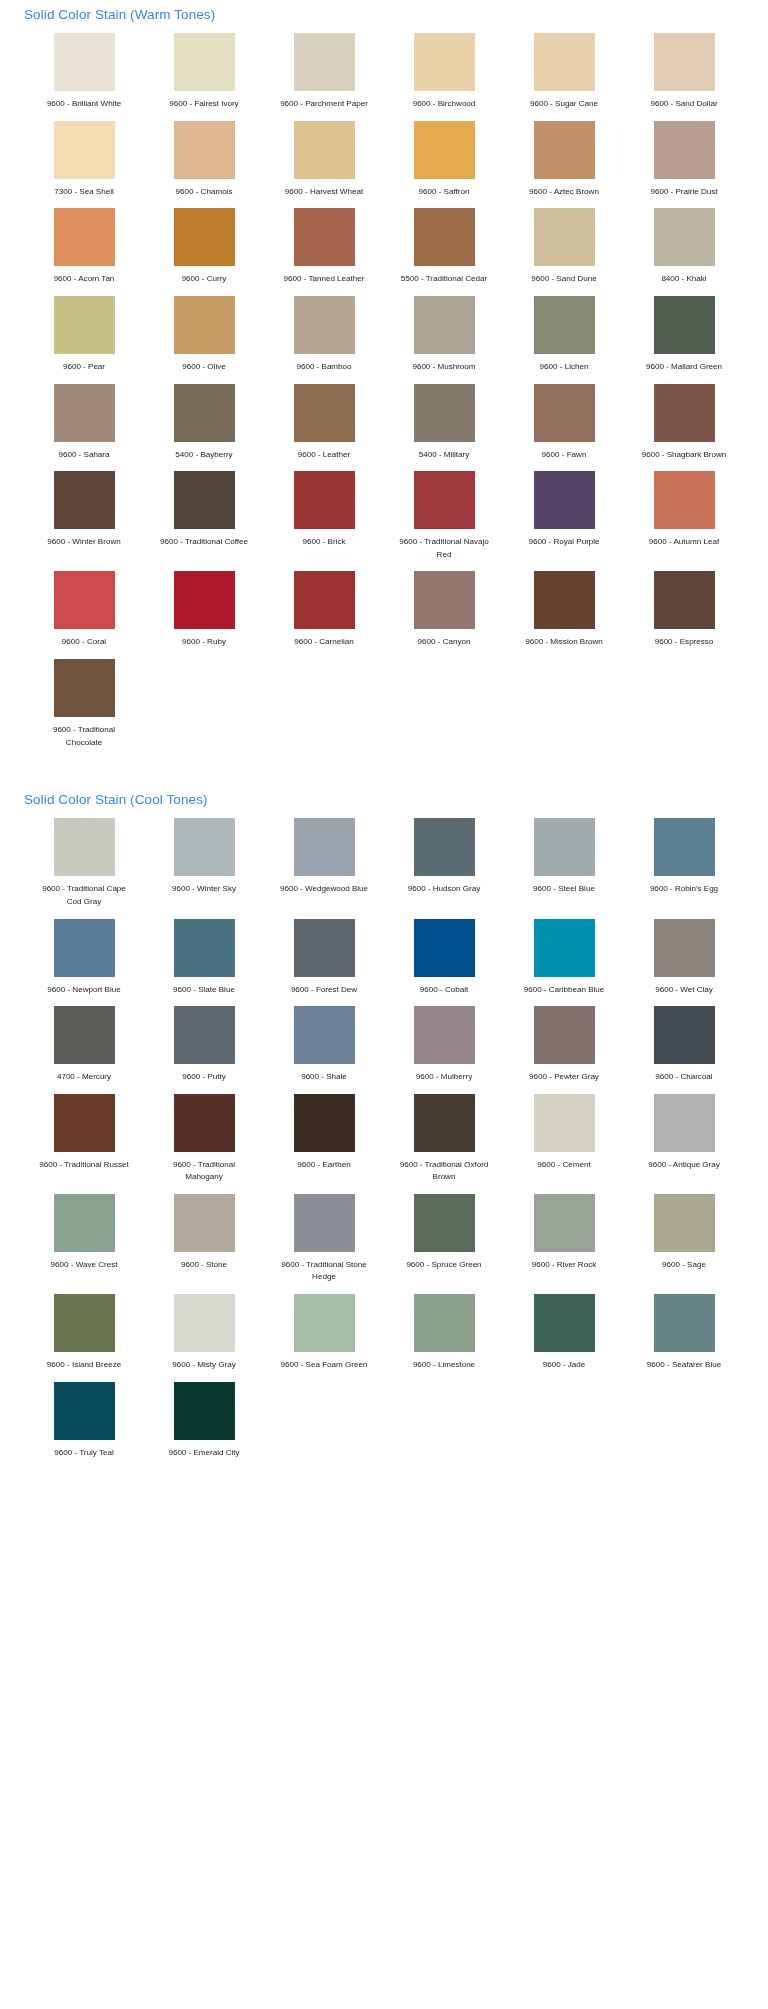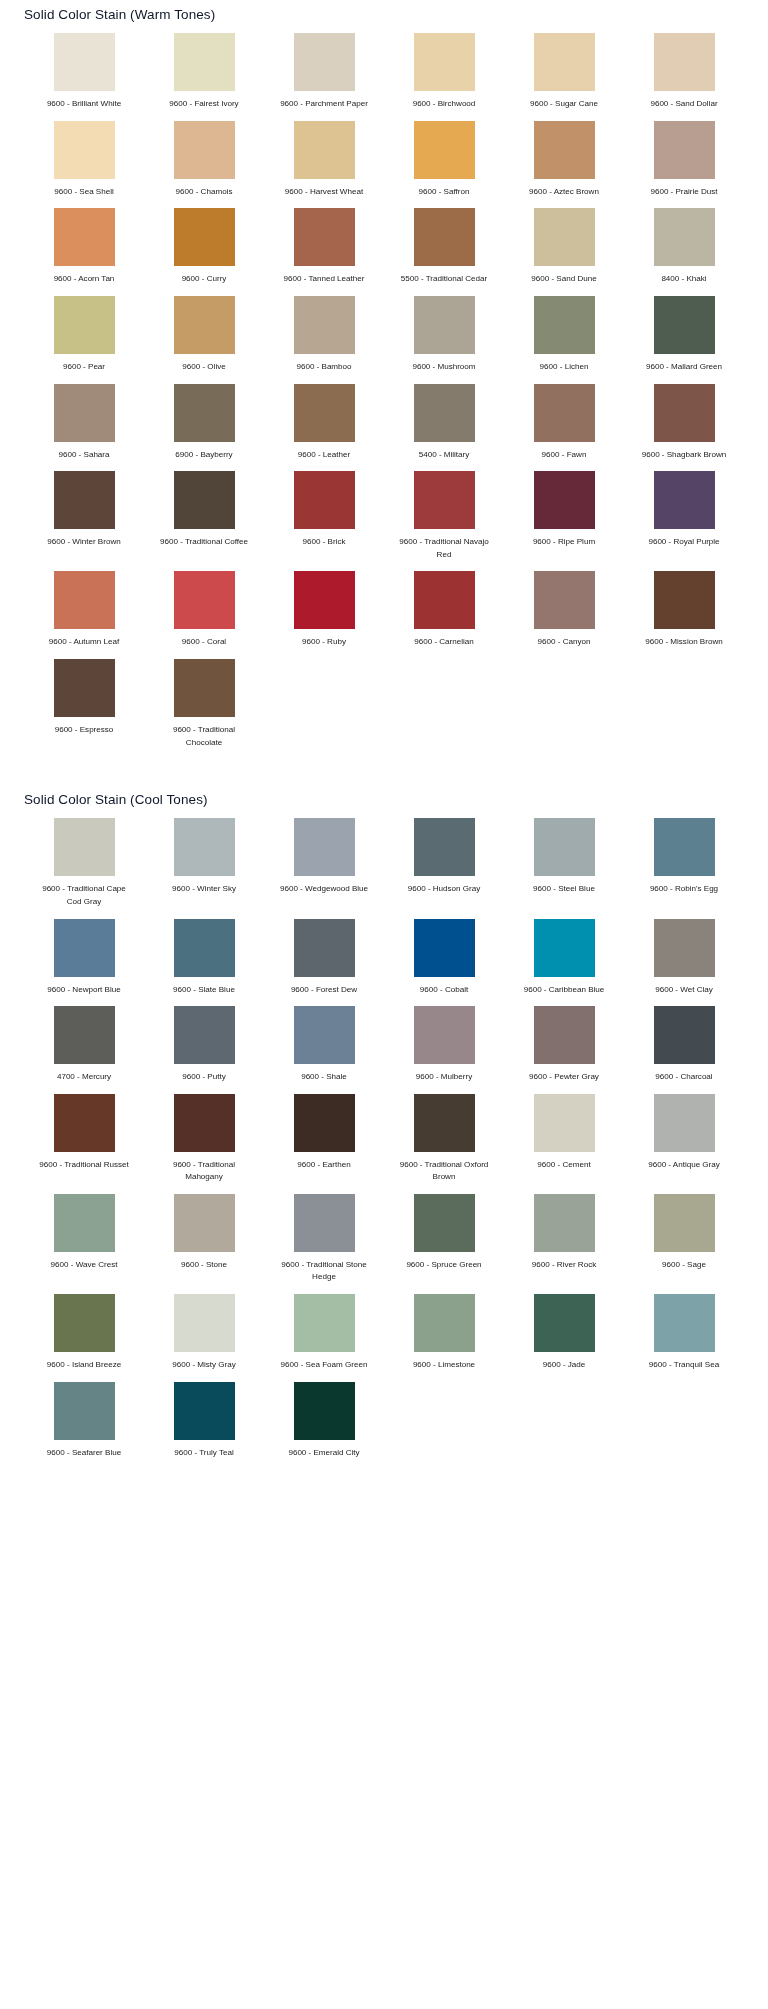--- a/index.html
+++ b/index.html
@@ -18,21 +18,21 @@
   .page {
     width: 768px;
     padding: 0;
   }
   .section {
     width: 768px;
   }
   .section-header {
     font-size: 13.5px;
     font-weight: 400;
-    color: #0f172a;
+    color: #3b82f6;
     padding-left: 24px;
     padding-top: 7px;
     padding-bottom: 10px;
     letter-spacing: 0.1px;
     line-height: 1.2;
   }
   .swatch-grid {
     display: grid;
     grid-template-columns: repeat(6, 1fr);
     width: 768px;
@@ -90,21 +90,21 @@
         <div class="swatch-cell">
           <div class="swatch-chip" style="background-color: rgb(231, 209, 173);"></div>
           <div class="swatch-label">9600 - Sugar Cane</div>
         </div>
         <div class="swatch-cell">
           <div class="swatch-chip" style="background-color: rgb(224, 205, 180);"></div>
           <div class="swatch-label">9600 - Sand Dollar</div>
         </div>
         <div class="swatch-cell">
           <div class="swatch-chip" style="background-color: rgb(243, 219, 179);"></div>
-          <div class="swatch-label">9600 - Sea Shell</div>
+          <div class="swatch-label">7300 - Sea Shell</div>
         </div>
         <div class="swatch-cell">
           <div class="swatch-chip" style="background-color: rgb(220, 183, 146);"></div>
           <div class="swatch-label">9600 - Chamois</div>
         </div>
         <div class="swatch-cell">
           <div class="swatch-chip" style="background-color: rgb(221, 194, 146);"></div>
           <div class="swatch-label">9600 - Harvest Wheat</div>
         </div>
         <div class="swatch-cell">
@@ -166,21 +166,21 @@
         <div class="swatch-cell">
           <div class="swatch-chip" style="background-color: rgb(78, 93, 80);"></div>
           <div class="swatch-label">9600 - Mallard Green</div>
         </div>
         <div class="swatch-cell">
           <div class="swatch-chip" style="background-color: rgb(160, 138, 121);"></div>
           <div class="swatch-label">9600 - Sahara</div>
         </div>
         <div class="swatch-cell">
           <div class="swatch-chip" style="background-color: rgb(120, 108, 88);"></div>
-          <div class="swatch-label">6900 - Bayberry</div>
+          <div class="swatch-label">5400 - Bayberry</div>
         </div>
         <div class="swatch-cell">
           <div class="swatch-chip" style="background-color: rgb(139, 108, 81);"></div>
           <div class="swatch-label">9600 - Leather</div>
         </div>
         <div class="swatch-cell">
           <div class="swatch-chip" style="background-color: rgb(133, 123, 108);"></div>
           <div class="swatch-label">5400 - Military</div>
         </div>
         <div class="swatch-cell">
@@ -199,24 +199,20 @@
           <div class="swatch-chip" style="background-color: rgb(81, 69, 58);"></div>
           <div class="swatch-label">9600 - Traditional Coffee</div>
         </div>
         <div class="swatch-cell">
           <div class="swatch-chip" style="background-color: rgb(154, 55, 52);"></div>
           <div class="swatch-label">9600 - Brick</div>
         </div>
         <div class="swatch-cell">
           <div class="swatch-chip" style="background-color: rgb(156, 58, 60);"></div>
           <div class="swatch-label">9600 - Traditional Navajo Red</div>
-        </div>
-        <div class="swatch-cell">
-          <div class="swatch-chip" style="background-color: rgb(102, 41, 58);"></div>
-          <div class="swatch-label">9600 - Ripe Plum</div>
         </div>
         <div class="swatch-cell">
           <div class="swatch-chip" style="background-color: rgb(86, 68, 103);"></div>
           <div class="swatch-label">9600 - Royal Purple</div>
         </div>
         <div class="swatch-cell">
           <div class="swatch-chip" style="background-color: rgb(202, 114, 87);"></div>
           <div class="swatch-label">9600 - Autumn Leaf</div>
         </div>
         <div class="swatch-cell">
@@ -389,24 +385,20 @@
         </div>
         <div class="swatch-cell">
           <div class="swatch-chip" style="background-color: rgb(139, 161, 139);"></div>
           <div class="swatch-label">9600 - Limestone</div>
         </div>
         <div class="swatch-cell">
           <div class="swatch-chip" style="background-color: rgb(60, 99, 84);"></div>
           <div class="swatch-label">9600 - Jade</div>
         </div>
         <div class="swatch-cell">
-          <div class="swatch-chip" style="background-color: rgb(125, 163, 168);"></div>
-          <div class="swatch-label">9600 - Tranquil Sea</div>
-        </div>
-        <div class="swatch-cell">
           <div class="swatch-chip" style="background-color: rgb(101, 132, 134);"></div>
           <div class="swatch-label">9600 - Seafarer Blue</div>
         </div>
         <div class="swatch-cell">
           <div class="swatch-chip" style="background-color: rgb(10, 75, 91);"></div>
           <div class="swatch-label">9600 - Truly Teal</div>
         </div>
         <div class="swatch-cell">
           <div class="swatch-chip" style="background-color: rgb(10, 56, 47);"></div>
           <div class="swatch-label">9600 - Emerald City</div>

